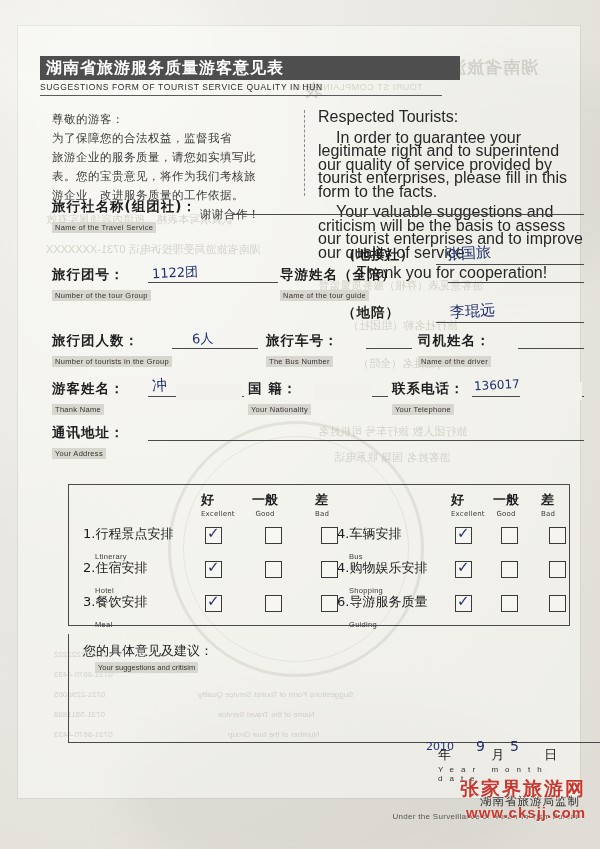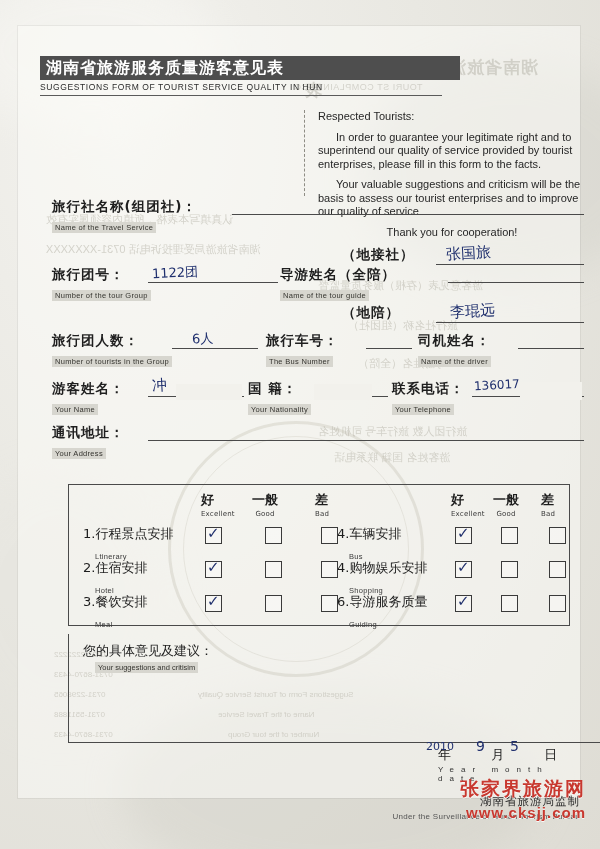--- a/index.html
+++ b/index.html
@@ -81,21 +81,21 @@
     font-family:"DejaVu Sans","Liberation Sans",sans-serif;
     font-size:11.5px;color:#3b3b3b;line-height:19px;letter-spacing:.5px;
   }
   .intro-left .sig{text-align:right;padding-right:22px;}
   .vdiv{
     position:absolute;left:286px;top:84px;height:86px;
     border-left:1px dashed #8e8c84;
   }
   .intro-right{
     position:absolute;left:300px;top:84px;width:268px;
-    font-size:11px;color:#272727;line-height:13.5px;
+    font-size:16px;color:#272727;line-height:13.5px;
   }
   .intro-right p{margin:0 0 7px 0;}
   .indent{text-indent:18px;}
   .center{text-align:center;}
 
   
   .frow{position:absolute;left:34px;width:534px;height:40px;}
   .fld{position:absolute;}
   .lab-cn{
     font-family:"DejaVu Sans","Liberation Sans",sans-serif;
@@ -231,20 +231,28 @@
 
     <div class="seal"></div>
 
     <div class="hdr">
       <div class="hdr-bar">
         <span class="cn">湖南省旅游服务质量游客意见表</span>
       </div>
       <div class="hdr-en">SUGGESTIONS FORM OF TOURIST SERVICE QUALITY IN HUN</div>
     </div>
 
+    <div class="intro-left">
+      <div>尊敬的游客：</div>
+      <div>为了保障您的合法权益，监督我省</div>
+      <div>旅游企业的服务质量，请您如实填写此</div>
+      <div>表。您的宝贵意见，将作为我们考核旅</div>
+      <div>游企业、改进服务质量的工作依据。</div>
+      <div class="sig">谢谢合作！</div>
+    </div>
 
     <div class="vdiv"></div>
 
     <div class="intro-right">
       <p>Respected Tourists:</p>
       <p class="indent">In order to guarantee your legitimate right and to superintend our quality of service provided by tourist enterprises, please fill in this form to the facts.</p>
       <p class="indent">Your valuable suggestions and criticism will be the basis to assess our tourist enterprises and to improve our quality of service</p>
       <p class="center">Thank you for cooperation!</p>
     </div>
 
@@ -298,21 +306,21 @@
       <div class="fld" style="left:366px;top:0;">
         <div class="lab-cn">司机姓名：</div>
         <div class="lab-en">Name  of  the driver</div>
       </div>
       <div class="uline" style="left:466px;top:16px;width:66px;"></div>
     </div>
 
     <div class="frow" style="top:354px;">
       <div class="fld" style="left:0;top:0;">
         <div class="lab-cn">游客姓名：</div>
-        <div class="lab-en">Your    Name</div>
+        <div class="lab-en">Thank    Name</div>
       </div>
       <div class="uline" style="left:96px;top:16px;width:96px;"></div>
       <div class="hand ink" style="left:100px;top:-4px;font-size:15px;">冲</div>
       <div class="redact" style="left:124px;top:4px;width:66px;height:16px;"></div>
 
       <div class="fld" style="left:196px;top:0;">
         <div class="lab-cn">国    籍：</div>
         <div class="lab-en">Your    Nationality</div>
       </div>
       <div class="uline" style="left:262px;top:16px;width:74px;"></div>

